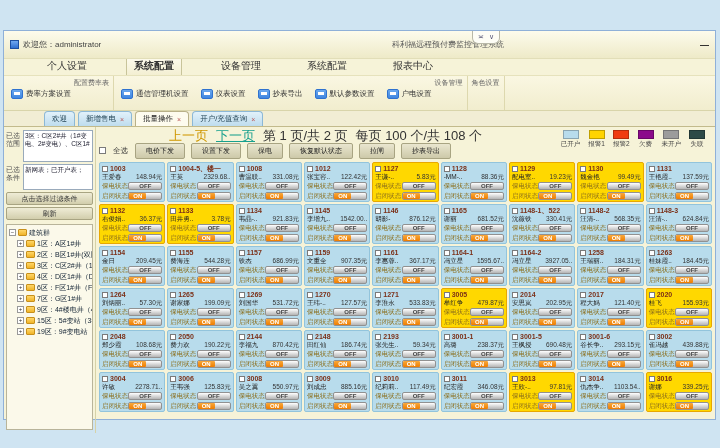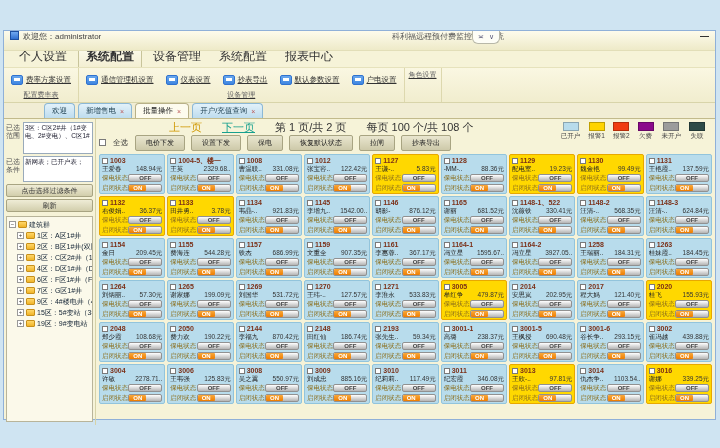--- a/index.html
+++ b/index.html
@@ -1,35 +1,35 @@
 <!DOCTYPE html>
 <html><head>
 <meta charset="utf-8">
 <style>
   * { box-sizing: border-box; margin:0; padding:0; }
   html,body { width:720px; height:448px; overflow:hidden; }
   body { background:#cfe4f2; font-family:"Liberation Sans","DejaVu Sans",sans-serif; position:relative; color:#333; }
   .window { position:absolute; left:3px; top:30px; width:713px; height:390px; background:#f6f3d8; border:1px solid #8fb0d8; }
 
   
-  .titlebar { height:20px; background:linear-gradient(#fdfbec,#eeeac8); border-bottom:1px solid #e2deb8; display:flex; padding:0 6px; position:relative; }
+  .titlebar { height:28px; background:linear-gradient(#fdfbec,#eeeac8); border-bottom:1px solid #e2deb8; display:flex; align-items:center; padding:0 6px; position:relative; }
   .app-icon { width:9px; height:9px; background:linear-gradient(#6fa8f0,#2f6fd0); border:1px solid #1d4fa0; margin-right:4px; }
   .welcome { font-size:8px; color:#444; }
   .win-title { position:absolute; left:388px; font-size:8px; color:#555; }
   .ribbon-toggle { position:absolute; left:468px; top:0; height:13px; background:#fdfdf6; border:1px solid #b8b8a8; border-top:none; border-radius:0 0 6px 6px; font-size:7px; color:#557; display:flex; align-items:center; padding:0 5px; gap:5px; }
   .minimize { position:absolute; right:6px; font-size:9px; font-weight:bold; color:#222; cursor:default; }
 
   
   .menubar { height:16px; display:flex; align-items:flex-end; padding:0 8px; gap:4px; background:#f6f3d8; }
-  .menu-item { font-size:12px; padding:2px 7px; color:#333; }
+  .menu-item { font-size:10px; padding:2px 7px; color:#333;margin-left:28px; }
   .menu-item.active { background:linear-gradient(#fdfbee,#f3efd2); border:1px solid #c8c49a; border-bottom:none; font-weight:bold; border-radius:2px 2px 0 0; }
 
   
   .ribbon { height:36px; border-top:1px solid #e6e2bc; border-bottom:1px solid #d8d4aa; display:flex; background:linear-gradient(#faf7e2,#f1edce); }
-  .ribbon-group { display:flex; flex-direction:column; border-right:1px solid #ddd8ae; padding:2px 4px 1px;text-decoration:underline; }
+  .ribbon-group { display:flex; flex-direction:row; border-right:1px solid #ddd8ae; padding:2px 4px 1px; }
   .rg-buttons { display:flex; gap:6px; flex:1; align-items:center; }
   .ribbon-btn { display:flex; align-items:center; gap:3px; padding:2px 3px; font-size:7.5px; color:#333; }
   .ribbon-icon { width:12px; height:10px; border:1px solid #2f72cf; background:linear-gradient(#6aa8ee,#3f86e0); border-radius:2px; position:relative; flex:none; }
   .ribbon-icon::after { content:""; position:absolute; left:2px; top:2px; right:2px; bottom:3px; background:#fff; }
   .rg-label { font-size:7px; color:#666; text-align:center; padding-bottom:1px; }
 
   
   .tabstrip { height:16px; display:flex; align-items:flex-end; gap:3px; padding:0 0 0 40px; background:#f1edd4; border-bottom:1px solid #c2ba8c; }
   .tab { font-size:7.5px; background:linear-gradient(#e2f1fa,#bedcee); border:1px solid #8cb8d6; border-bottom:none; border-radius:4px 4px 0 0; padding:2px 7px; color:#245; display:flex; gap:4px; align-items:center; }
   .tab.active { background:#fdfbee; border-color:#b8b088; font-weight:normal; color:#222; }
@@ -43,21 +43,21 @@
   .f-box { flex:1; background:#fff; border:1px solid #9ab; height:32px; font-size:6.5px; line-height:8px; padding:1px; overflow:hidden; color:#223; }
   .f-box.small { height:26px; }
   .side-btn { width:100%; font-size:7px; height:13px; background:linear-gradient(#efecd6,#d2ceac); border:1px solid #a8a482; border-radius:2px; color:#333; }
   .tree { flex:1; margin-top:2px; border:1px solid #b8b49a; background:#fbf9ea; padding:2px; font-size:7px; overflow:hidden; }
   .tree-row { display:flex; align-items:center; gap:2px; height:11px; white-space:nowrap; color:#123; }
   .tree-row.child { padding-left:8px; }
   .exp { width:7px; height:7px; flex:none; border:1px solid #999; background:#fff; font-size:6px; line-height:5px; text-align:center; color:#333; }
   .folder { width:9px; height:7px; flex:none; background:linear-gradient(#ffd76a,#f0b429); border:1px solid #c8901a; border-radius:1px; }
 
   .main { flex:1; position:relative; padding:2px 3px; }
-  .pager { height:13px; display:flex; align-items:center; gap:20px; font-size:11px; padding-left:70px; }
+  .pager { height:13px; display:flex; align-items:center; gap:8px; font-size:13px; padding-left:70px; }
   .pager .prev { color:#cf9700; }
   .pager .next { color:#17a08e; text-decoration:underline; }
   .pager .info { color:#333;text-align:center; }
   .actionrow { height:17px; display:flex; align-items:center; gap:7px; font-size:7.5px; }
   .cb { width:7px; height:7px; background:#fff; border:1px solid #7a7a7a; flex:none; }
   .act-btn { font-size:7px; padding:2px 10px; background:linear-gradient(#e9e6cf,#cdc9a9); border:1px solid #a8a482; border-radius:2px; color:#222; }
   .legend { position:absolute; right:10px; top:3px; display:flex; gap:8px; }
   .lg-item { display:flex; flex-direction:column; align-items:center; gap:1px; }
   .lg-sw { width:16px; height:9px; border:1px solid rgba(0,0,0,.25); }
   .lg-lb { font-size:6.5px; color:#444; white-space:nowrap; }

